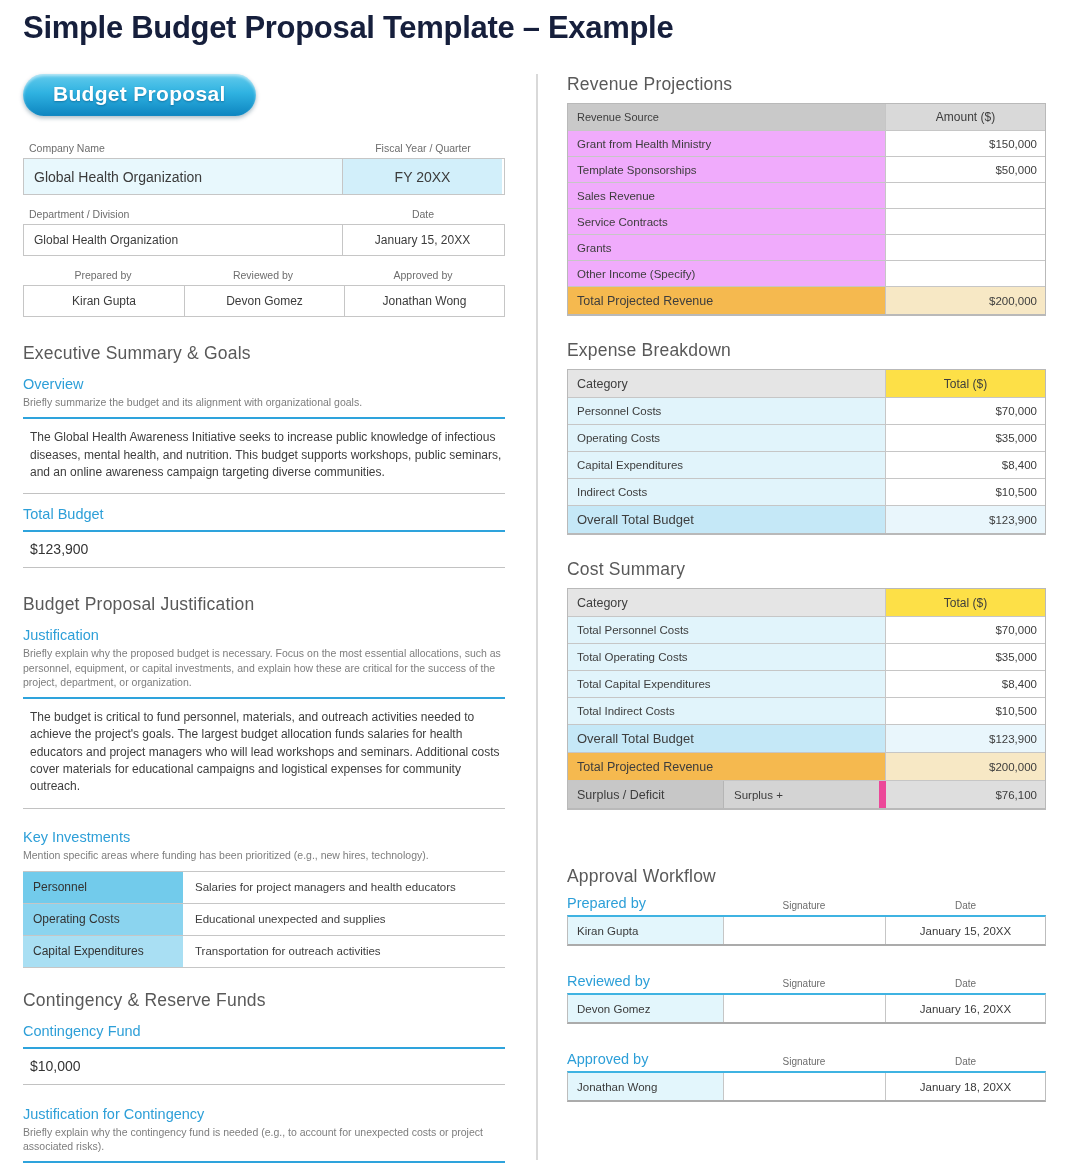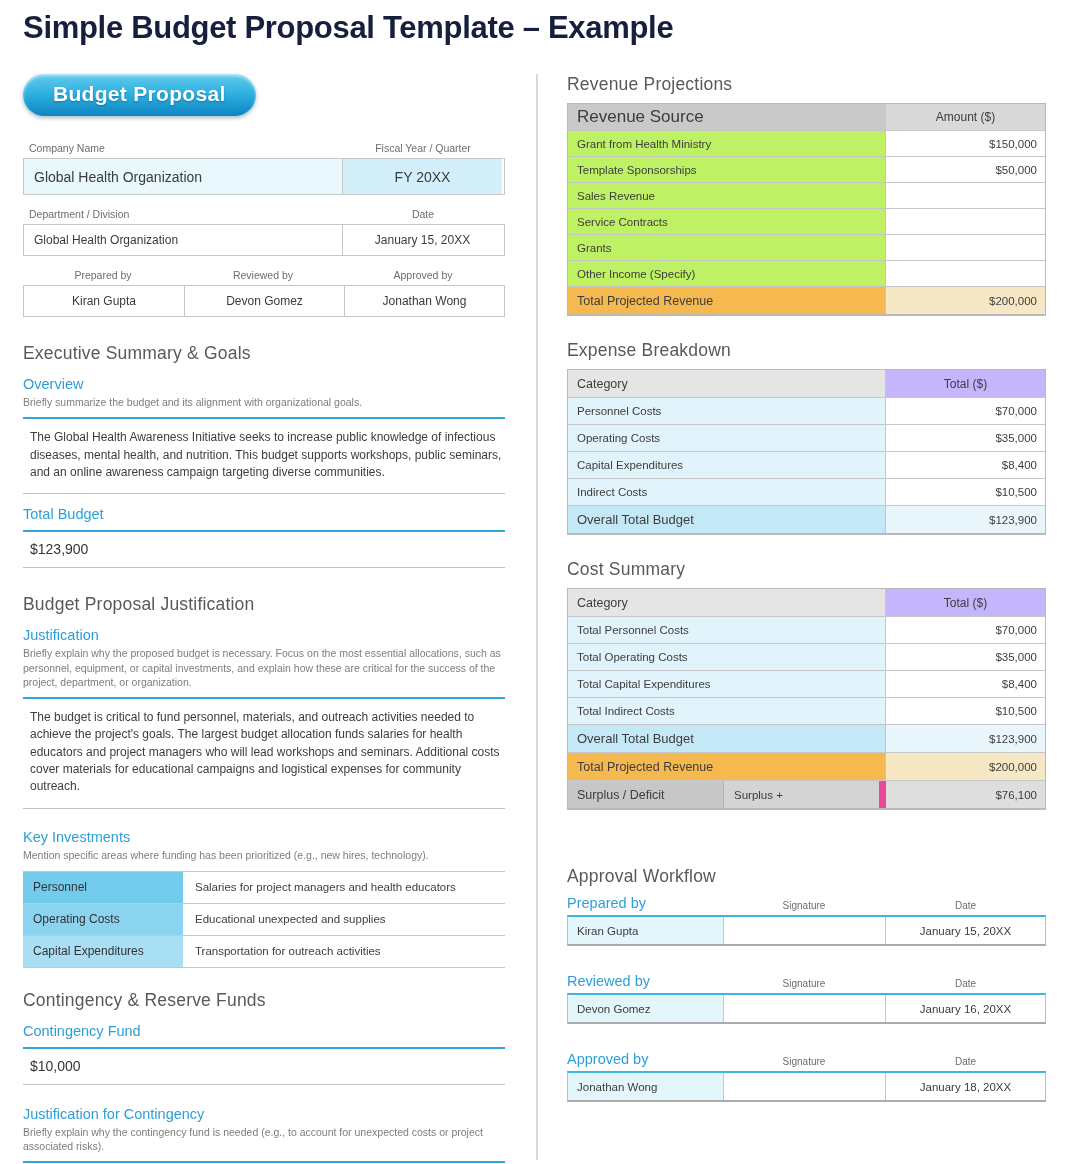--- a/index.html
+++ b/index.html
@@ -62,29 +62,29 @@
   
   .rtable { border:1px solid #b9b9b9; border-bottom-width:2px; margin-top:8px; }
   .trow { display:flex; border-top:1px solid #c6c6c6; }
   .trow:first-child { border-top:none; }
   .tl { width:318px; padding-left:9px; display:flex; align-items:center;
         font-size:11.5px; color:#3d3d3d; border-right:1px solid #c6c6c6; }
   .ta { flex:1; padding-right:8px; display:flex; align-items:center; justify-content:flex-end;
         font-size:11.5px; color:#3d3d3d; background:#fff; }
   .ta.center { justify-content:center; padding-right:0; }
   .rev .trow { height:26px; }
-  .rev .h .tl { background:#c9c9c9; font-size:17px; }
+  .rev .h .tl { background:#c9c9c9; font-size:11px; }
   .rev .h .ta { background:#d9d9d9; font-size:12px; }
-  .rev .d .tl { background:#bef264; }
+  .rev .d .tl { background:#f0abfc; }
   .rev .t { height:28px; }
   .rev .t .tl { background:#f5b94f; font-size:12.5px; }
   .rev .t .ta { background:#f7e8c5; }
   .blue .trow { height:27px; }
   .blue .h .tl { background:#e5e5e5; font-size:12.5px; }
-  .blue .h .ta { background:#c4b5fd; font-size:12px; }
+  .blue .h .ta { background:#fde047; font-size:12px; }
   .blue .d .tl { background:#e1f4fb;text-align:right; }
   .blue .t { height:28px; }
   .blue .t .tl { background:#c5e8f7; font-size:13px; }
   .blue .t .ta { background:#e9f6fc; }
   .blue .o .tl { background:#f5b94f; font-size:12.5px; }
   .blue .o .ta { background:#f7e8c5; }
   .blue .s { height:28px; }
   .s .sl { width:156px; padding-left:9px; display:flex; align-items:center;
            font-size:12.5px; color:#3d3d3d; background:#c7c7c7; border-right:1px solid #b5b5b5; }
   .s .sm { width:162px; padding-left:10px; display:flex; align-items:center;

